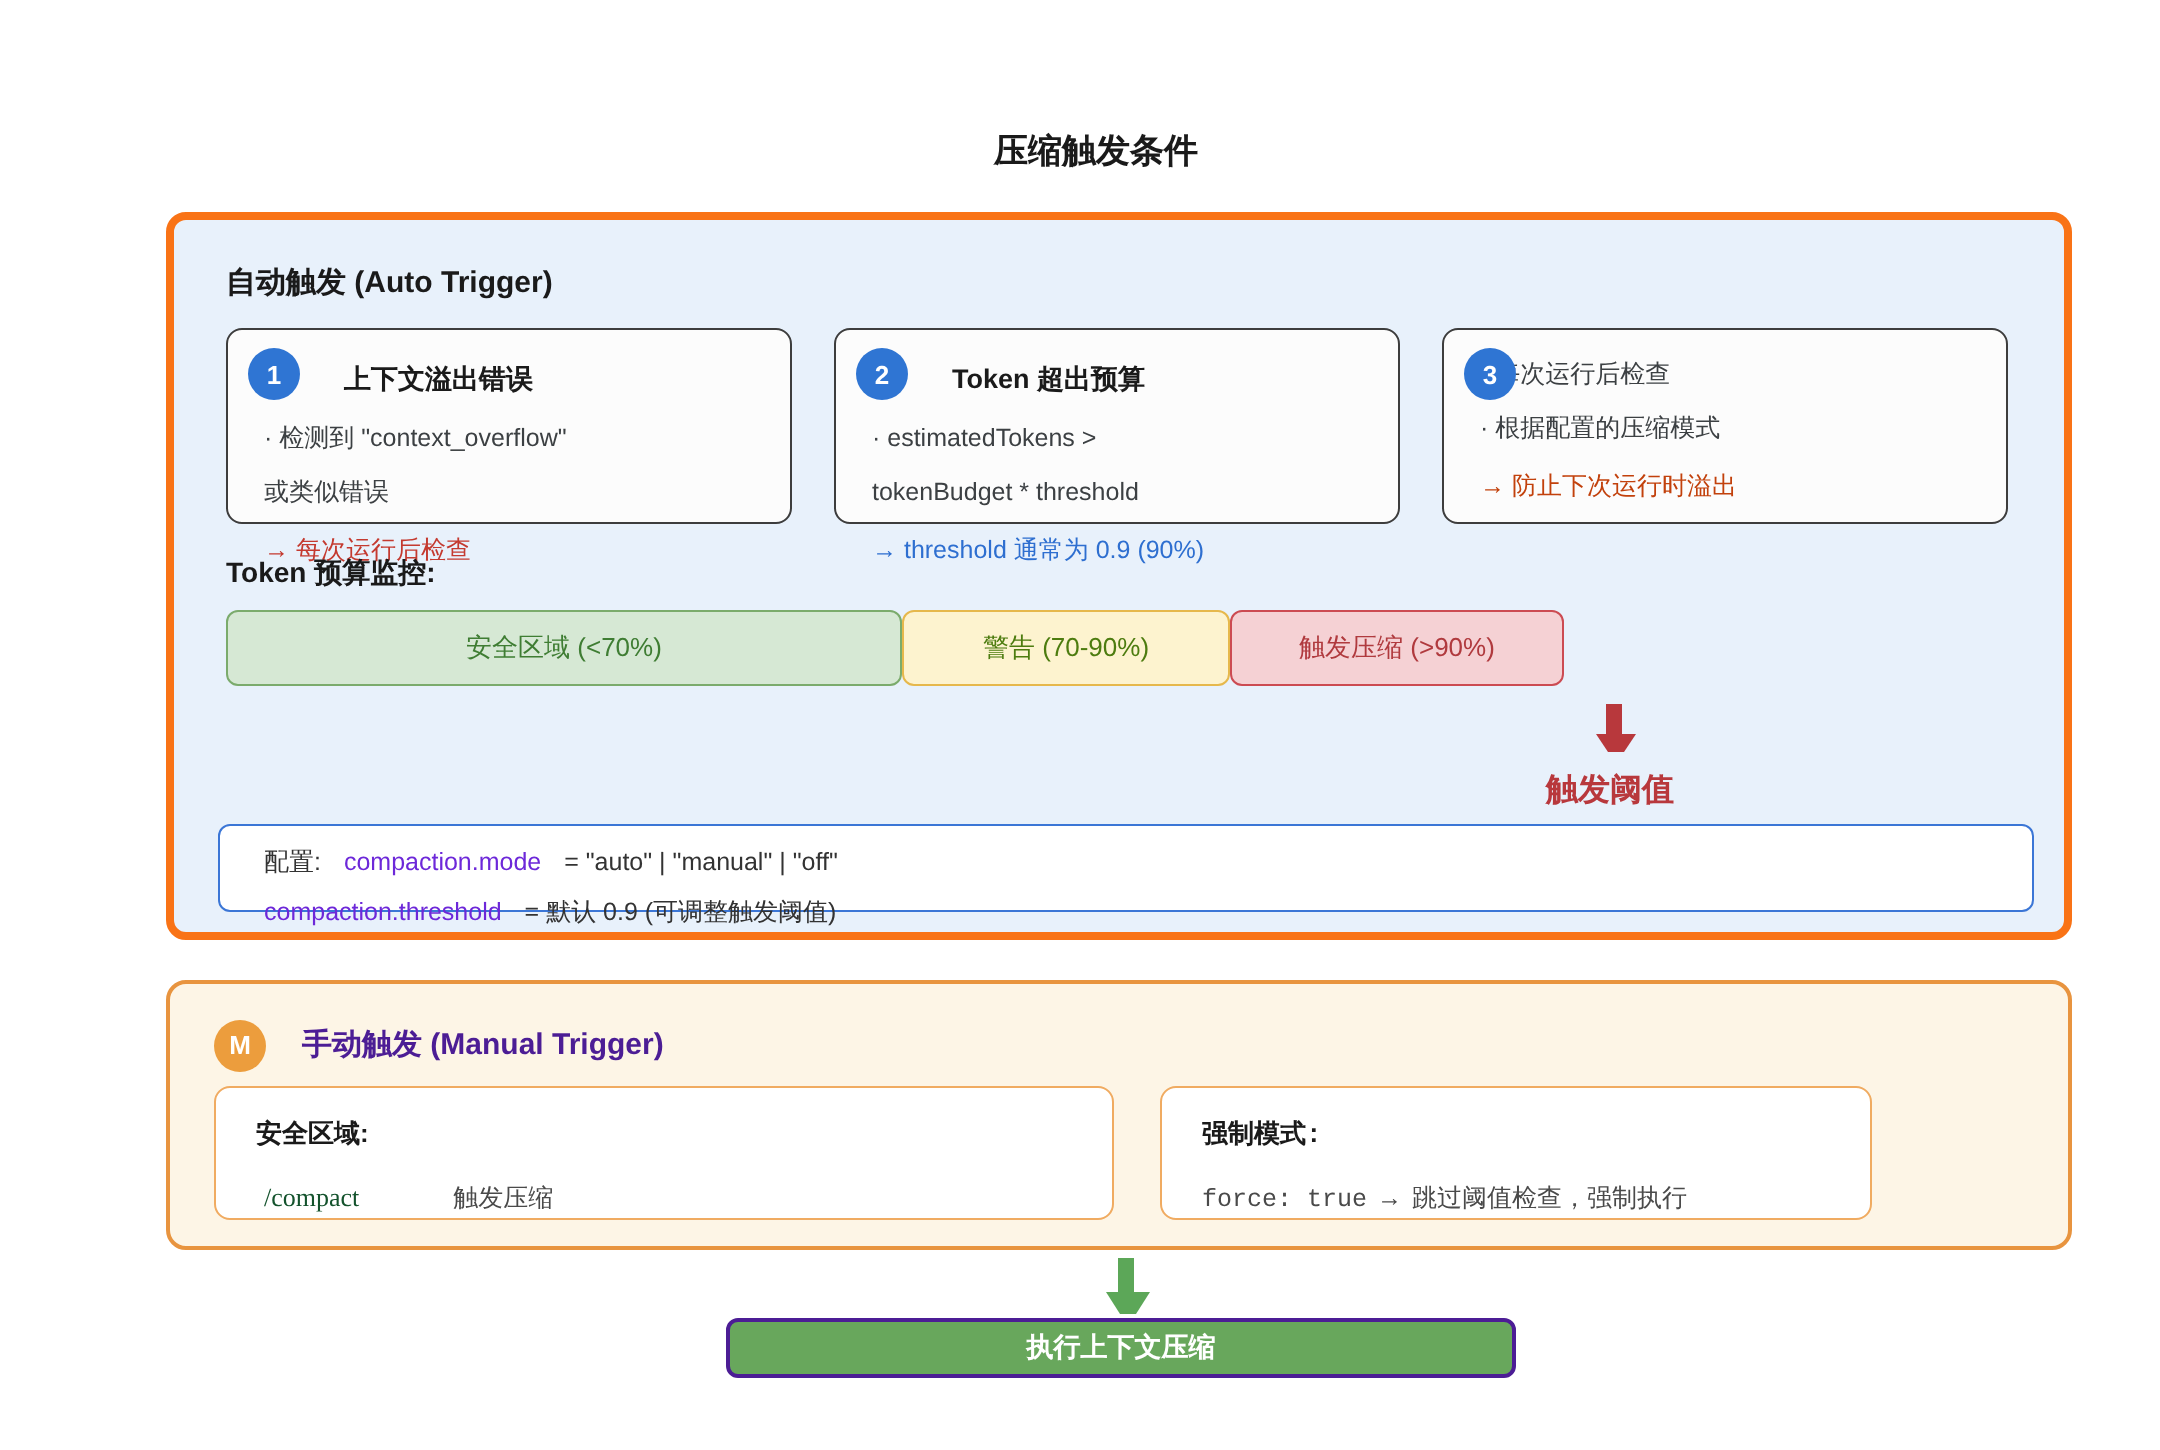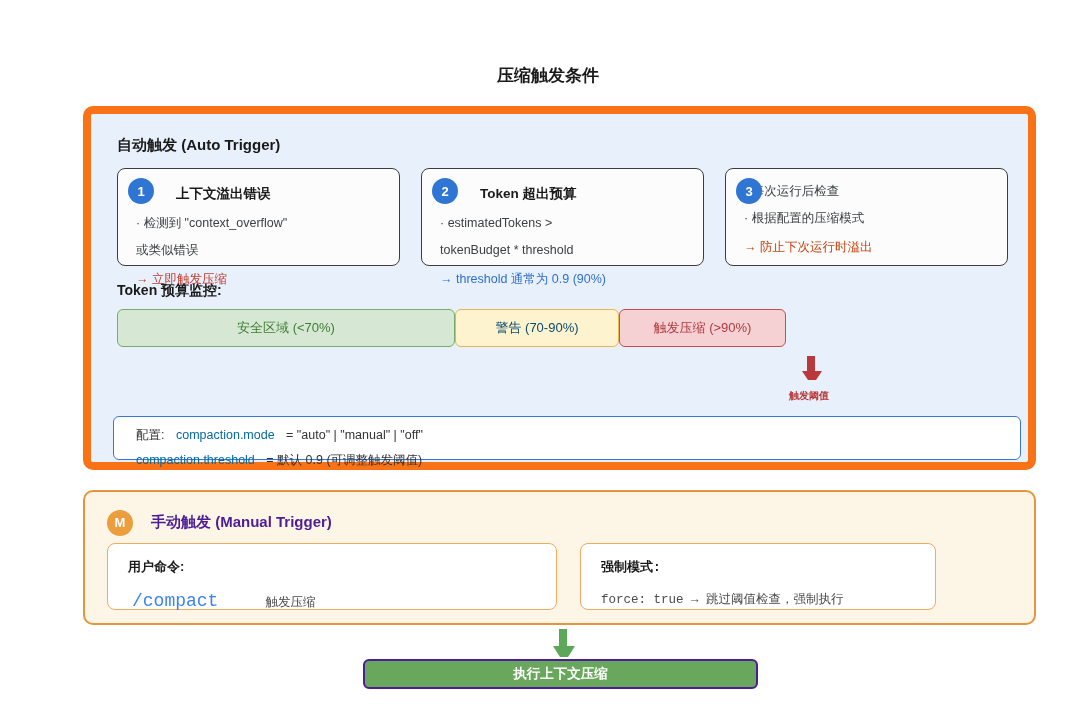--- a/index.html
+++ b/index.html
@@ -21,21 +21,21 @@
     font-size: 17px;
     font-weight: bold;
     color: #1a1a1a;
   }
   
   .auto-box {
     position: absolute;
     left: 75px; top: 98px;
     width: 953px; height: 364px;
     background: #e8f1fb;
-    border: 8px solid #f97316;
+    border: 4px solid #f97316;
     border-radius: 10px;
   }
   .auto-title {
     position: absolute;
     left: 22px; top: 18px;
     font-size: 15px;
     font-weight: bold;
     color: #1a1a1a;
   }
   .cards-row {
@@ -98,58 +98,58 @@
   }
   .zone {
     height: 38px;
     border-radius: 6px;
     display: flex;
     align-items: center;
     justify-content: center;
     font-size: 13px;
   }
   .zone-safe   { width: 338px; background: #d6e8d4; border: 1.5px solid #7bab6c; color: #3f7d33; }
-  .zone-warn   { width: 164px; background: #fdf3cf; border: 1.5px solid #e6b84c; color: #0c4a6e; }
+  .zone-warn   { width: 164px; background: #fdf3cf; border: 1.5px solid #e6b84c; color: #4d7c0f; }
   .zone-danger { width: 167px; background: #f5d1d4; border: 1.5px solid #cc4b52; color: #b03a3e; }
   .red-arrow-stem {
     position: absolute;
     left: 716px; top: 242px;
     width: 3px; height: 15px;
     background: #b8383c;
   }
   .red-arrow-head {
     position: absolute;
     left: 711px; top: 257px;
     width: 0; height: 0;
     border-left: 6.5px solid transparent;
     border-right: 6.5px solid transparent;
     border-top: 9px solid #b8383c;
   }
   .threshold-label {
     position: absolute;
     left: 678px; top: 271px;
     width: 80px;
     text-align: center;
-    font-size: 10px;
+    font-size: 16px;
     font-weight: bold;
     color: #b8383c;
   }
   .config-box {
     position: absolute;
     left: 22px; top: 302px;
     width: 908px; height: 44px;
     background: #ffffff;
     border: 1px solid #3b76d6;
     border-radius: 6px;
     padding: 6px 14px;
     font-size: 12.5px;
     line-height: 16.5px;
     color: #333333;
   }
-  .code-blue { color: #0369a1; }
+  .code-blue { color: #6d28d9; }
   
   .manual-box {
     position: absolute;
     left: 75px; top: 482px;
     width: 953px; height: 135px;
     background: #fdf5e6;
     border: 2px solid #e8943f;
     border-radius: 10px;
   }
   .manual-header {
@@ -190,23 +190,23 @@
     font-size: 13px;
     font-weight: bold;
     color: #1a1a1a;
   }
   .manual-card .m-body {
     margin-top: 7px;
     font-size: 12.5px;
     color: #4a4a4a;
   }
   .mono {
-    font-family: Liberation Mono, monospace;
-    font-size: 18px;
-    color: #3b82f6;
+    font-family: Liberation Serif, serif;
+    font-size: 13px;
+    color: #14532d;
   }
   .cmd-desc { margin-left: 39px; }
   
   .green-arrow-stem {
     position: absolute;
     left: 551px; top: 621px;
     width: 3px; height: 17px;
     background: #5ca758;
   }
   .green-arrow-head {
@@ -243,21 +243,21 @@
   <div class="auto-box">
     <div class="auto-title">自动触发 (Auto Trigger)</div>
 
     <div class="cards-row">
 
       <div class="trigger-card">
         <div class="num-circle">1</div>
         <div class="card-title">上下文溢出错误</div>
         <div class="card-line">· 检测到 "context_overflow"</div>
         <div class="card-line">或类似错误</div>
-        <div class="card-result result-red">→ 立即触发压缩</div>
+        <div class="card-result result-red">→ 每次运行后检查</div>
       </div>
 
       <div class="trigger-card">
         <div class="num-circle">2</div>
         <div class="card-title">Token 超出预算</div>
         <div class="card-line">· estimatedTokens &gt;</div>
         <div class="card-line">tokenBudget * threshold</div>
         <div class="card-result result-blue">→ threshold 通常为 0.9 (90%)</div>
       </div>
 
@@ -288,21 +288,21 @@
     </div>
   </div>
 
   <div class="manual-box">
     <div class="manual-header">
       <div class="m-circle">M</div>
       <div class="manual-title">手动触发 (Manual Trigger)</div>
     </div>
 
     <div class="manual-card manual-card-1">
-      <div class="m-title">用户命令:</div>
+      <div class="m-title">安全区域:</div>
       <div class="m-body"><span class="mono">/compact</span><span class="cmd-desc">触发压缩</span></div>
     </div>
 
     <div class="manual-card manual-card-2">
       <div class="m-title">强制模式:</div>
       <div class="m-body">force: true → 跳过阈值检查，强制执行</div>
     </div>
   </div>
 
   <div class="green-arrow-stem"></div>

